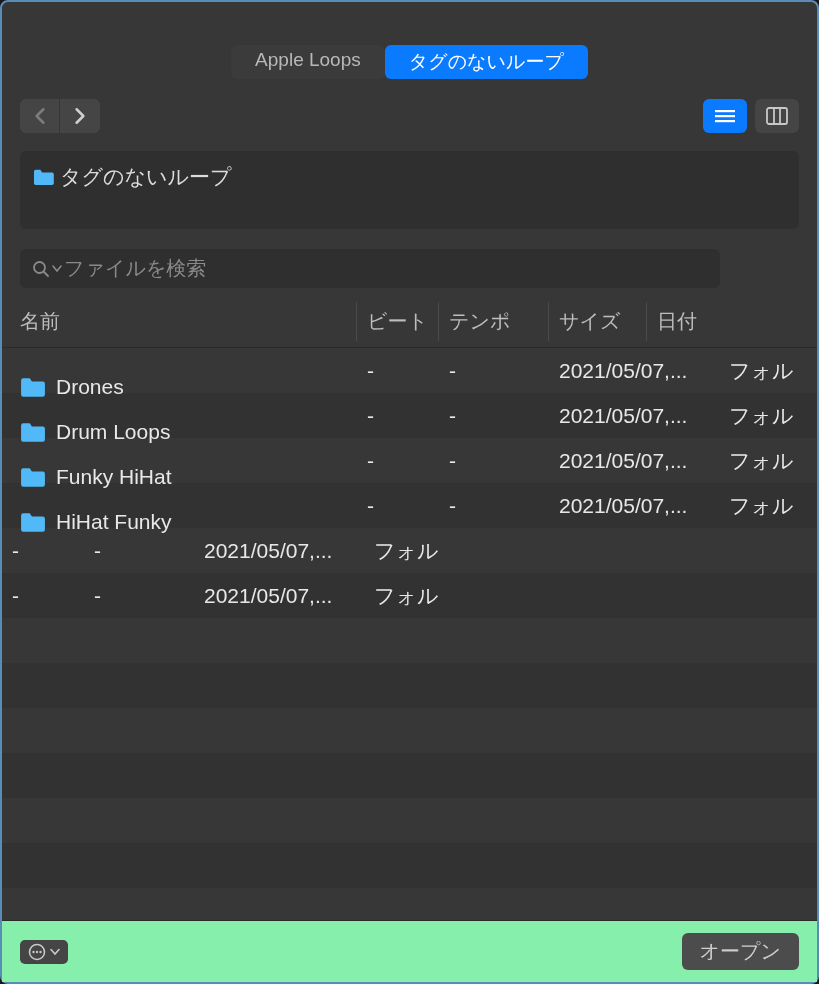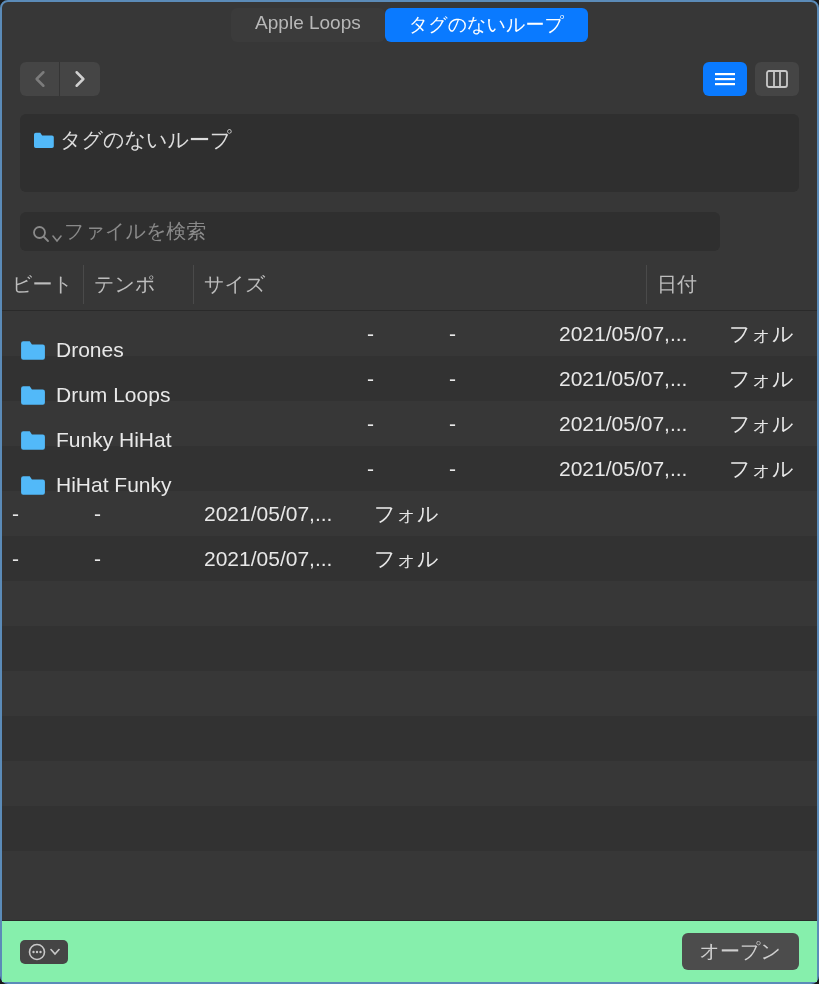--- a/index.html
+++ b/index.html
@@ -18,20 +18,21 @@
       border-radius: 8px;
       display: flex;
       flex-direction: column;
     }
     
     .top-tabs {
       display: flex;
       justify-content: center;
       padding: 6px 0 8px;
       gap: 0;
+      margin-top: 37px;
     }
     .tab {
       padding: 4px 24px;
       font-size: 19px;
       color: #b8b8b8;
       background: #3b3b3b;
       border-radius: 6px;
       cursor: pointer;
     }
     .tab.active {
@@ -102,21 +103,21 @@
       color: #dcdcdc;
       font-size: 21px;
     }
     
     .search-bar {
       margin: 8px 18px 4px;
       background: #2f2f2f;
       border-radius: 6px;
       padding: 8px 12px;
       display: flex;
-      align-items: flex-end;
+      align-items: center;
       gap: 2px;
       width: 700px;
     }
     .search-input {
       background: transparent;
       border: none;
       outline: none;
       color: #dcdcdc;
       font-size: 20px;
       flex: 1;
@@ -275,20 +276,21 @@
       <line x1="12" y1="12" x2="16" y2="16" stroke="#8a8a8a" stroke-width="1.8" stroke-linecap="round"></line>
     </svg>
     <svg width="10" height="8" viewBox="0 0 10 8">
         <path d="M1 1 L5 6 L9 1" stroke="#8a8a8a" stroke-width="1.6" fill="none" stroke-linecap="round"></path>
       </svg>
     <input class="search-input" placeholder="ファイルを検索" style="">
   </div>
 
   <div class="table-container">
     <div class="table-header">
+      <div class="th col-name">名前</div>
       <div class="th col-beat">ビート</div>
       <div class="th col-tempo">テンポ</div>
       <div class="th col-size">サイズ</div>
       <div class="th col-date">日付</div>
     </div>
     <div class="table-body" id="table-body">
         <div class="row">
     <div class="cell cell-name">
             <svg class="folder-icon" viewBox="0 0 24 20">
               <path d="M1 4 Q1 2 3 2 L9 2 L11 5 L21 5 Q23 5 23 7 L23 17 Q23 19 21 19 L3 19 Q1 19 1 17 Z" fill="#52b9f9"></path>

